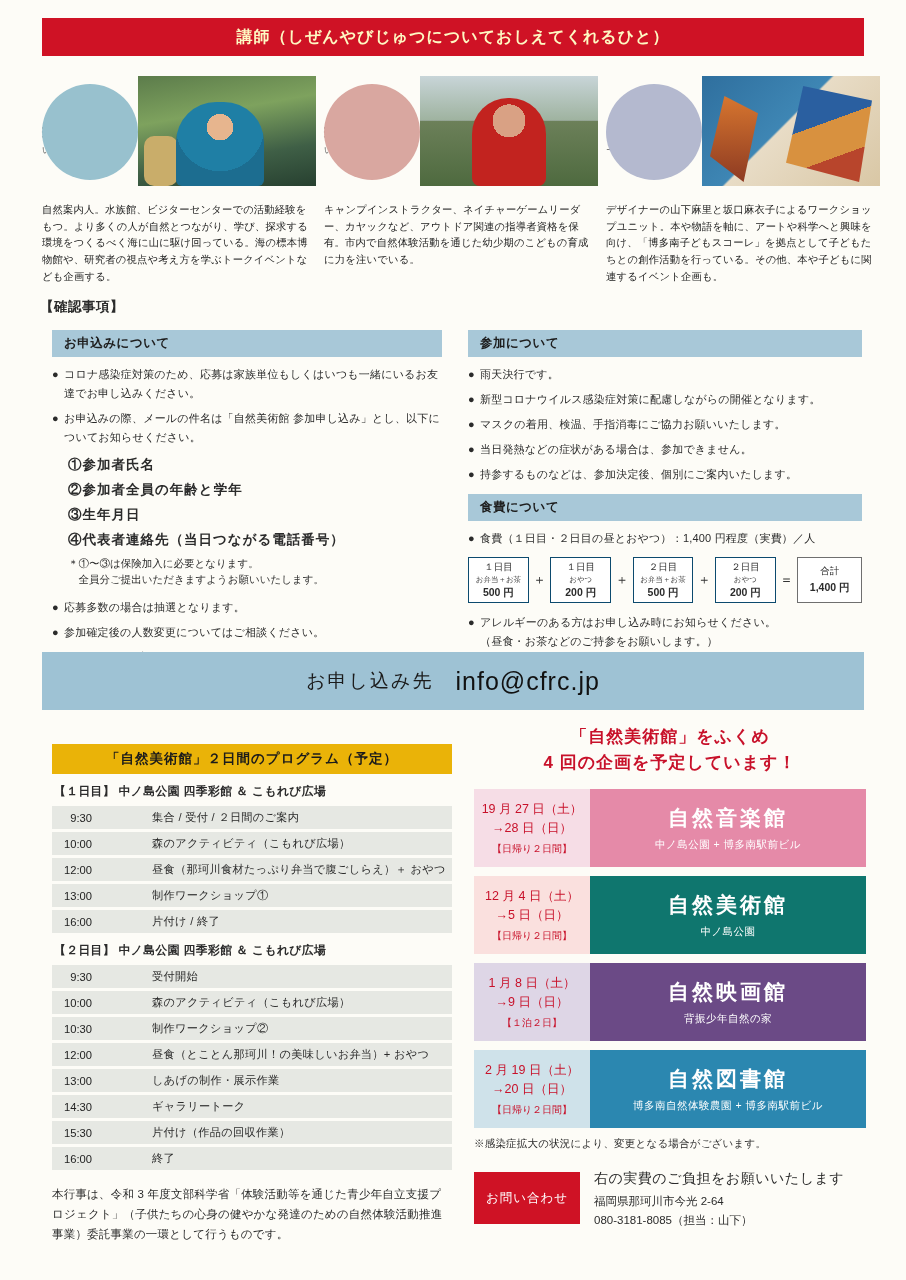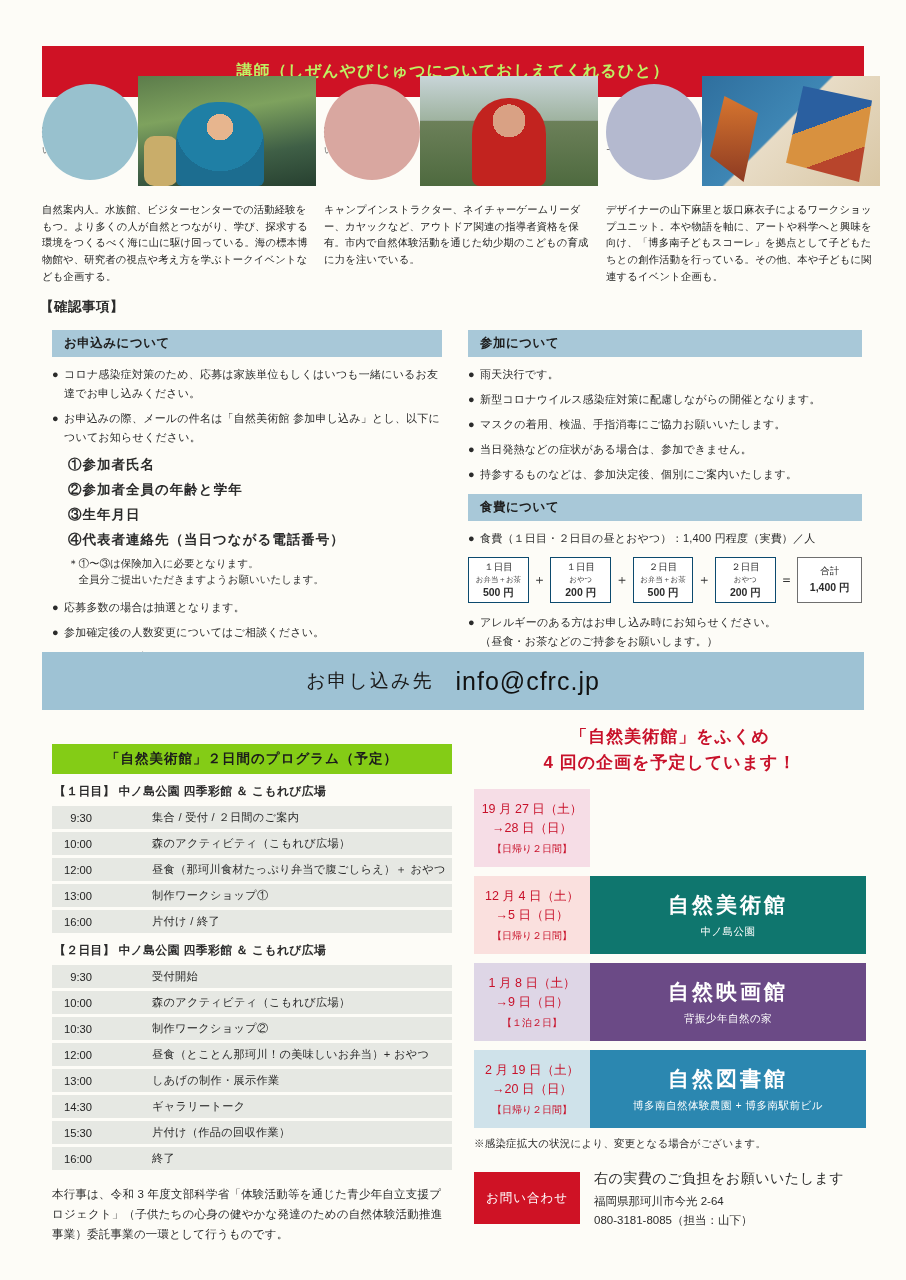--- a/index.html
+++ b/index.html
@@ -9,22 +9,22 @@
     background: #fdfcf7;
     font-family: "Liberation Sans", sans-serif;
     color: #2b2b2b;
     position: relative;
     overflow: hidden;
   }
   .page { position: relative; width: 906px; height: 1280px; padding: 0; }
 
   
   .band-red {
-    position: absolute; left: 42px; top: 46px; width: 822px; height: 51px;
-    background: #cf1225; color: #bef264;
+    position: absolute; left: 42px; top: 18px; width: 822px; height: 38px;
+    background: #cf1225; color: #fef9c3;
     display: flex; align-items: center; justify-content: center;
     font-size: 16px; letter-spacing: 1px; font-weight: 600;
   }
 
   .instructors { position: absolute; left: 42px; top: 76px; width: 822px; height: 210px; }
   .inst { position: absolute; top: 0; width: 274px; }
   .inst:nth-child(1) { left: 0; }
   .inst:nth-child(2) { left: 282px; }
   .inst:nth-child(3) { left: 564px; }
   .inst .photorow { display: flex; align-items: flex-start; height: 110px; }
@@ -101,21 +101,21 @@
   .apply {
     position:absolute; left:42px; top:652px; width:822px; height:58px;
     background:#9ec2d4; display:flex; align-items:center; justify-content:center; gap:22px;
   }
   .apply .lbl { font-size:19px; letter-spacing:2px; color:#1b1b1b; }
   .apply .mail { font-size:25px; letter-spacing:1px; color:#111; }
 
   
   .prog { position:absolute; left:52px; top:744px; width:400px; }
   .prog-title {
-    background:#84cc16; color:#1b1b1b; font-size:13.5px; font-weight:700;
+    background:#eab308; color:#1b1b1b; font-size:13.5px; font-weight:700;
     padding:6px 0; text-align:center; letter-spacing:1px;
   }
   .day-head { font-size:11.8px; font-weight:700; margin:10px 0 6px 2px; letter-spacing:.4px; }
   .row { display:flex; align-items:center; height:23px; margin-bottom:3px; font-size:11.2px;gap:48px; }
   .row.alt { background:#e6e8e3; }
   .row .t { width:52px; text-align:right; padding-right:12px; color:#222; }
   .row .d { flex:1; letter-spacing:.3px; }
   .footnote { font-size:11.5px; line-height:1.75; margin-top:14px; letter-spacing:.2px; }
 
   
@@ -337,20 +337,24 @@
       <div>4 回の企画を予定しています！</div>
     </div>
     <div style="height:14px"></div>
 
     <div class="ev ev1">
       <div class="date">
         <div>19 月 27 日（土）</div>
         <div>→28 日（日）</div>
         <div class="sm">【日帰り２日間】</div>
       </div>
+      <div class="body">
+        <div class="t">自然音楽館</div>
+        <div class="s">中ノ島公園 + 博多南駅前ビル</div>
+      </div>
     </div>
 
     <div class="ev ev2">
       <div class="date">
         <div>12 月 4 日（土）</div>
         <div>→5 日（日）</div>
         <div class="sm">【日帰り２日間】</div>
       </div>
       <div class="body">
         <div class="t">自然美術館</div>

